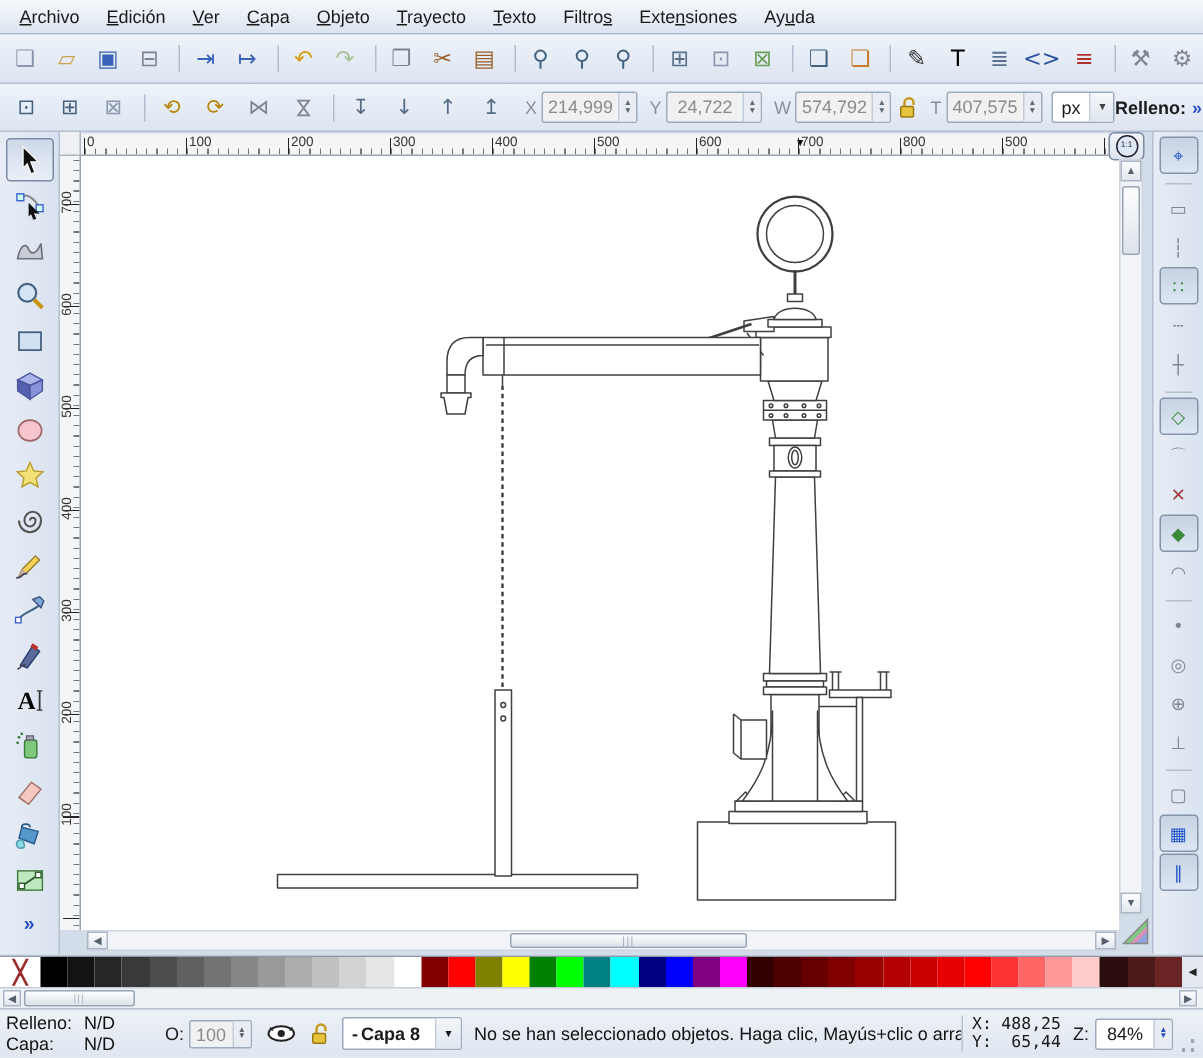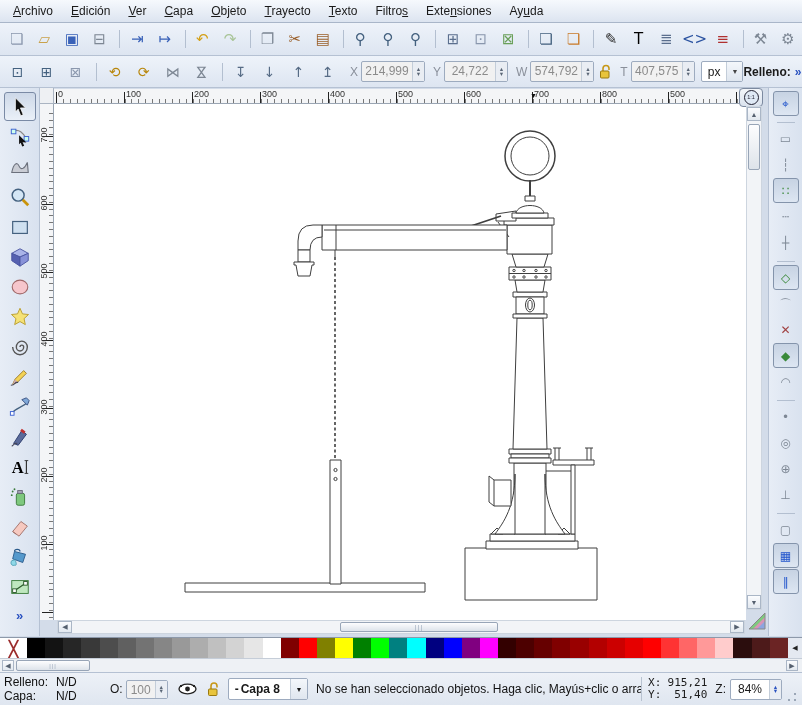--- a/index.html
+++ b/index.html
@@ -794,22 +794,22 @@
           <rect x="1.5" y="8" width="8.5" height="6.5" rx="1" fill="#e8c43c" stroke="#9a7a10"></rect>
         </svg>
     </span>
     <div id="layer-combo">
       <span class="lprefix">-</span>
       <span class="lname">Capa 8</span>
       <span class="ddbtn">▼</span>
     </div>
     <div id="status-msg">No se han seleccionado objetos. Haga clic, Mayús+clic o arrast</div>
     <div id="xy">
-      <div><span>X:</span><span class="xyv">915,21</span></div>
-      <div><span>Y:</span><span class="xyv">51,40</span></div>
+      <div><span>X:</span><span class="xyv">488,25</span></div>
+      <div><span>Y:</span><span class="xyv">65,44</span></div>
     </div>
     <div class="zb">
       <span>Z:</span>
       <div class="spin">
         <span class="sval">84%</span>
         <span class="sarrows blue">
             <i>▲</i>
             <i>▼</i>
           </span>
       </div>

